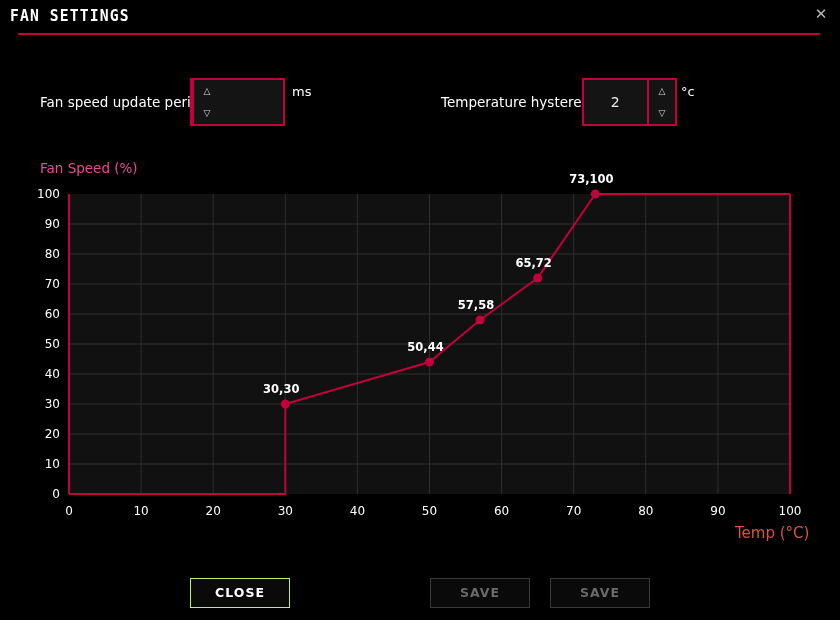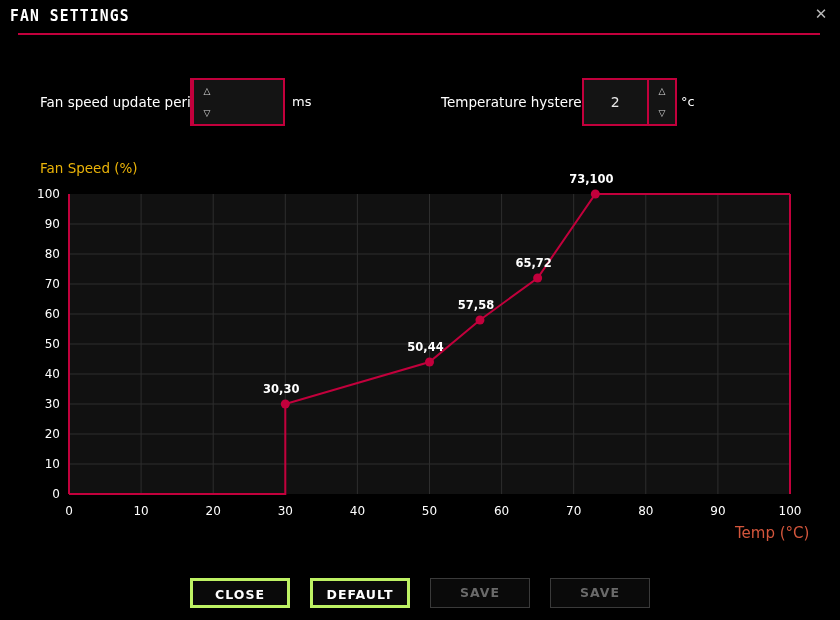--- a/index.html
+++ b/index.html
@@ -92,37 +92,37 @@
     align-items: center;
     justify-content: center;
     color: #dcdcdc;
     font-size: 9px;
     cursor: pointer;
     user-select: none;
     line-height: 1;
   }
   .unit-label {
     position: absolute;
-    top: 94px;
+    top: 84px;
     font-size: 13px;
     color: #ffffff;
     white-space: nowrap;
   }
 
   
   #chart-block {
     position: absolute;
     left: 0; top: 150px;
     width: 840px; height: 400px;
   }
   #y-axis-title {
     position: absolute;
     left: 40px; top: 10px;
     font-size: 13.5px;
-    color: #eab308;
+    color: #ec4899;
     white-space: nowrap;
   }
   #x-axis-title {
     position: absolute;
     left: 735px; top: 374px;
     font-size: 15px;
     color: #d4563c;
     white-space: nowrap;
   }
   #chart-svg {
@@ -156,21 +156,21 @@
     text-align: center;
     font-size: 12.5px;
     font-weight: bold;
     letter-spacing: 1px;
     box-sizing: border-box;
     background: #0a0a0a;
     cursor: pointer;
     user-select: none;
   }
   .dlg-button.enabled {
-    border: 3px solid #bef264;
+    border: 1px solid #bef264;
     color: #ffffff;
   }
   .dlg-button.disabled {
     border: 1px solid #3a3a3a;
     color: #6a6a6a;
     cursor: default;
   }
 </style>
 </head>
 <body>
@@ -265,16 +265,15 @@
       <text x="501.59999999999997" y="365" text-anchor="middle" class="axis-tick-text">60</text>
       <text x="573.7" y="365" text-anchor="middle" class="axis-tick-text">70</text>
       <text x="645.8000000000001" y="365" text-anchor="middle" class="axis-tick-text">80</text>
       <text x="717.9" y="365" text-anchor="middle" class="axis-tick-text">90</text>
       <text x="790" y="365" text-anchor="middle" class="axis-tick-text">100</text>
     </svg>
 </div>
 
 <div id="button-bar">
     <div class="dlg-button enabled" style="left: 190px;">CLOSE</div>
-    <div class="dlg-button enabled" style="left: 310px;">DEFAULT</div>
     <div class="dlg-button disabled" style="left: 430px;">SAVE</div>
     <div class="dlg-button disabled" style="left: 550px;">SAVE</div>
   </div>
 
 </body></html>

